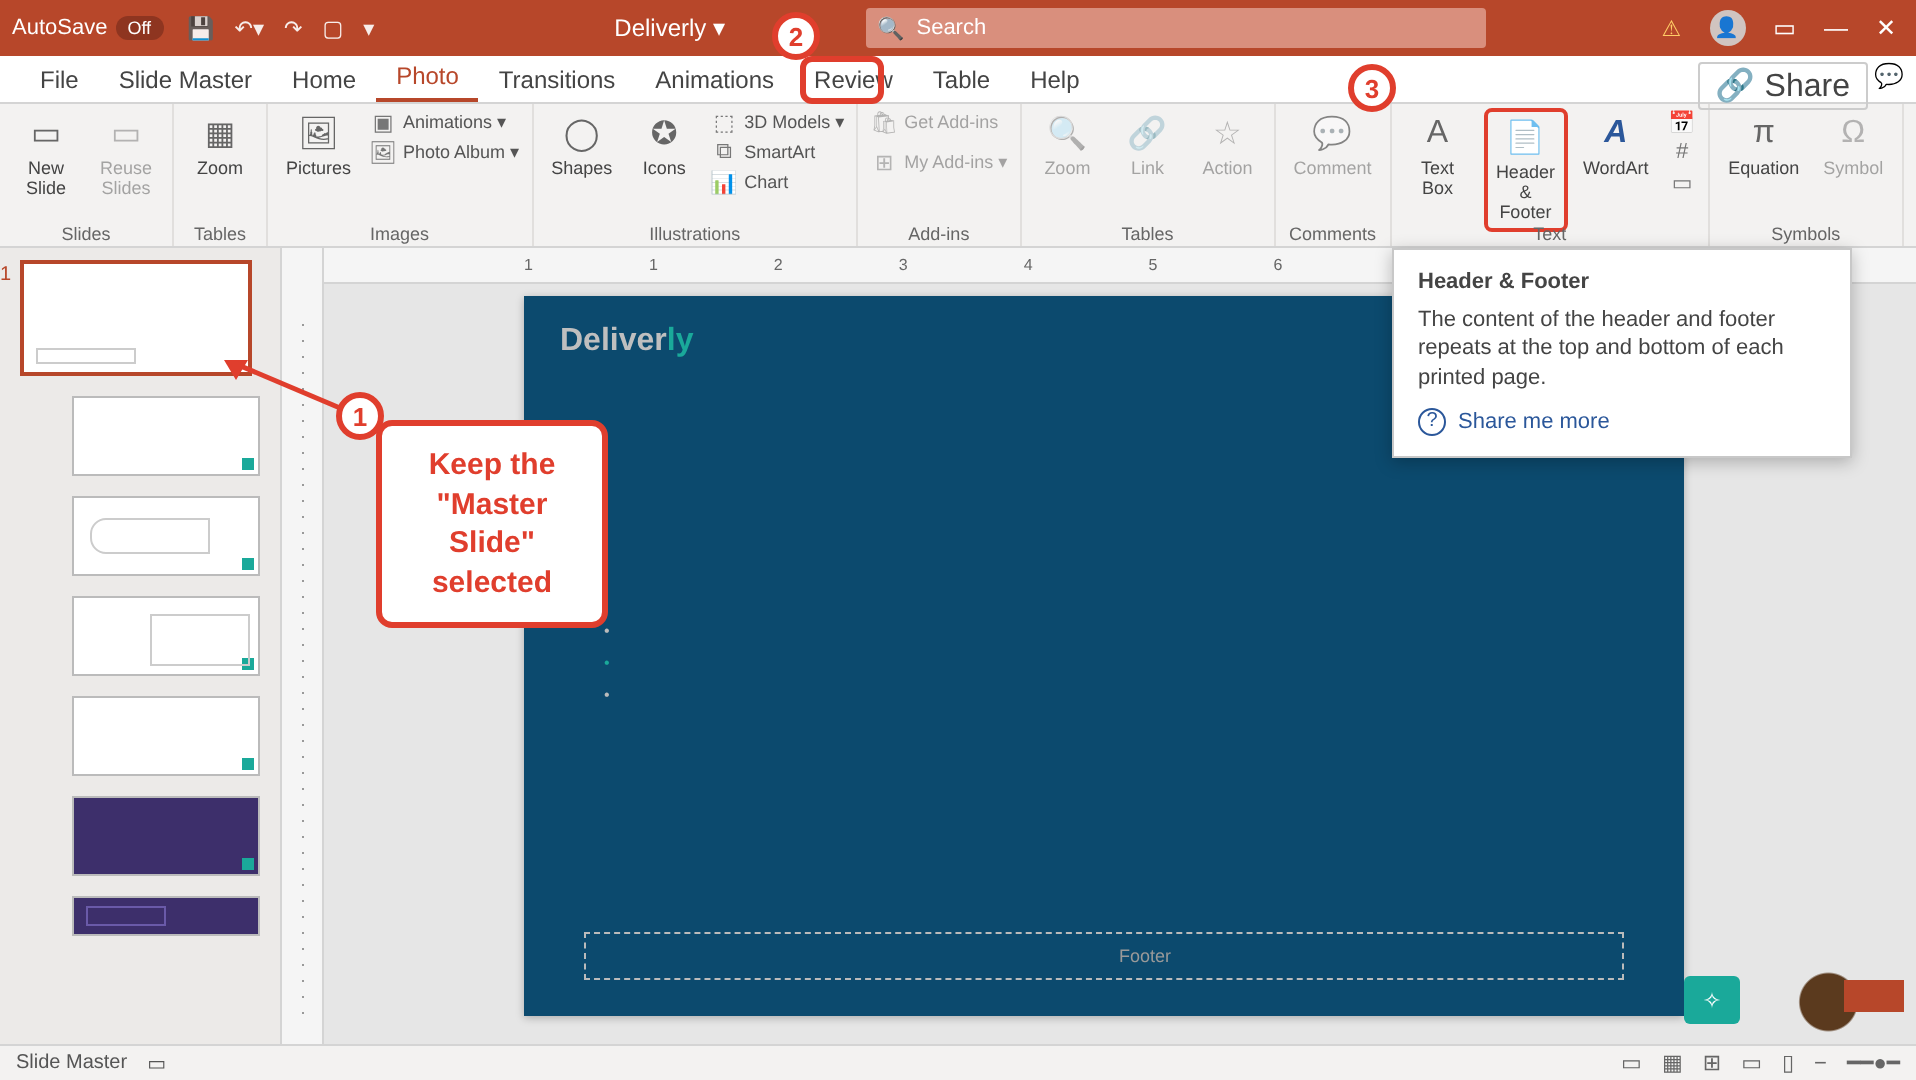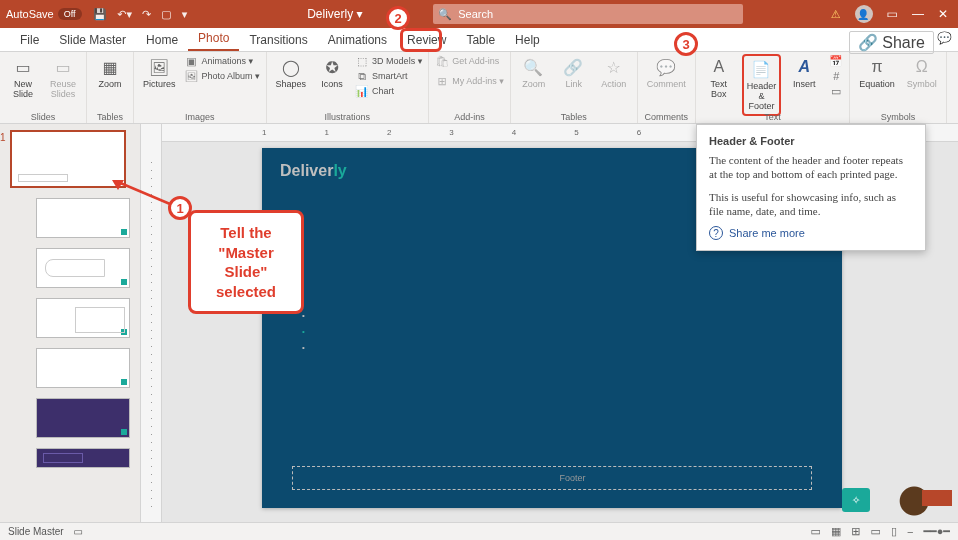--- a/index.html
+++ b/index.html
@@ -59,21 +59,21 @@
 .slide .brand { position: absolute; left: 18px; top: 14px; font-size: 16px; font-weight: 600; color: #bfbfbf; }
 .slide .brand .accent { color: #1aa99a; }
 .slide .bullets { position:absolute; left:40px; top:160px; font-size:8px; color:#bbb; line-height:2;}
 .slide .bullets .b2{color:#1aa99a;}
 .slide .footer-ph { position:absolute; left:30px; right:30px; bottom:18px; height:24px; border:1px dashed #bbb; display:flex;align-items:center;justify-content:center;font-size:9px;color:#999;padding-left:41px;}
 .slide .fab { position:absolute; right:-28px; bottom:-4px; width:28px;height:24px;background:#1aa99a;border-radius:3px;display:flex;align-items:center;justify-content:center;color:#fff;font-size:11px;}
 
 
 .tooltip-box { position: absolute; left: 696px; top: 124px; width: 230px; background: #fff; border: 1px solid #c8c8c8; box-shadow: 0 2px 8px rgba(0,0,0,.25); padding: 10px 12px; font-size: 11px; color: #444; z-index: 50; }
 .tooltip-box .tt-title { font-weight: 600; margin-bottom: 6px; }
-.tooltip-box p { margin-bottom: 8px; line-height: 1.3; font-family: Liberation Serif, serif; }
+.tooltip-box p { margin-bottom: 8px; line-height: 1.3; }
 .tooltip-box .tellmore { color: #2b579a; display:flex;align-items:center;gap:6px;cursor:pointer;}
 .tooltip-box .tellmore .q { border:1px solid #2b579a;border-radius:50%;width:14px;height:14px;display:inline-flex;align-items:center;justify-content:center;font-size:10px;}
 
 
 .callout-badge { position: absolute; width: 24px; height: 24px; border: 3px solid #e03e2d; border-radius: 50%; background: #fff; color: #e03e2d; font-weight: 700; display: flex; align-items: center; justify-content: center; font-size: 13px; z-index: 60; }
 .callout-box { position: absolute; border: 3px solid #e03e2d; border-radius: 8px; background: #fff; color: #e03e2d; font-weight: 700; font-size: 15px; text-align: center; padding: 10px 14px; z-index: 55; line-height:1.3;}
 .view-highlight { position:absolute; border:3px solid #e03e2d; border-radius:6px; z-index:58;}
 
 
 .statusbar { position:absolute; left:0; right:0; bottom:0; height:18px; background:#f3f2f1; border-top:1px solid #d4d4d4; font-size:10px; color:#555; display:flex;align-items:center; padding:0 8px;}
@@ -245,21 +245,21 @@
           <div class="lbl">Text
 Box</div>
         </div>
       <div class="rbtn highlighted">
           <div class="ico">📄</div>
           <div class="lbl">Header
 &amp; Footer</div>
         </div>
       <div class="rbtn">
           <div class="ico" style="color:#2b579a;font-style:italic;font-weight:700">A</div>
-          <div class="lbl">Insert</div>
+          <div class="lbl">WordArt</div>
         </div>
       <div class="rstack" style="margin-left:2px">
         <div class="row">
             <span class="sm-ico">📅</span>
           </div>
         <div class="row">
             <span class="sm-ico">#</span>
           </div>
         <div class="row">
             <span class="sm-ico">▭</span>
@@ -341,42 +341,41 @@
           <span>Footer</span>
         </div>
       <div class="fab">✧</div>
     </div>
   </div>
 </div>
 
 <div class="tooltip-box">
   <div class="tt-title">Header &amp; Footer</div>
   <p>The content of the header and footer repeats at the top and bottom of each printed page.</p>
-  <p>This is useful for showcasing info, such as file name, date, and time.</p>
   <div class="tellmore">
       <span class="q">?</span>
       <span>Share me more</span>
     </div>
 </div>
 
 <div class="view-highlight" style="left:400px;top:28px;width:42px;height:24px;"></div>
 <div class="callout-badge" style="left:386px;top:6px;">
     <span>2</span>
   </div>
 <div class="callout-badge" style="left:674px;top:32px;">
     <span>3</span>
   </div>
 <div class="callout-badge" style="left:168px;top:196px;">
     <span>1</span>
   </div>
 <svg style="position:absolute;left:110px;top:178px;z-index:56" width="70" height="30">
     <line x1="60" y1="26" x2="8" y2="4" stroke="#e03e2d" stroke-width="2.5"></line>
     <polygon points="2,2 14,2 8,12" fill="#e03e2d"></polygon>
   </svg>
-<div class="callout-box" style="left:188px;top:210px;width:116px;"><span style="white-space:pre-line">Tell the
+<div class="callout-box" style="left:188px;top:210px;width:116px;"><span style="white-space:pre-line">Keep the
 "Master Slide"
 selected</span></div>
 
 <div class="statusbar">
   <span>Slide Master</span>
   <span style="margin-left:10px">▭</span>
   <div class="right">
     <span>▭</span>
     <span>▦</span>
     <span>⊞</span>

